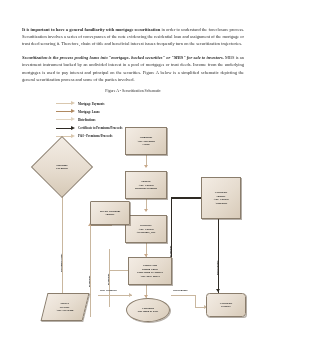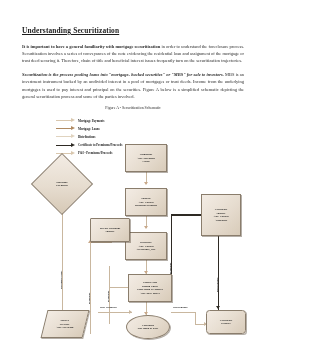--- a/index.html
+++ b/index.html
@@ -90,21 +90,20 @@
   .arrow.right.dark { border-left-color:#2e2a24; }
 
   .edge-label { position:absolute; font-size:2.6px; font-weight:bold; color:#1d1d1d; white-space:nowrap; }
   .edge-label.vert { transform:rotate(-90deg); transform-origin:left top; }
 </style>
 </head>
 <body>
 
 <div class="page">
 
-  <h1 class="doc-title">Understanding Securitization</h1>
 
   <p class="para">
     <b>It is important to have a general familiarity with mortgage securitization</b><span> in order to understand the foreclosure process. Securitization involves a series of conveyances of the note evidencing the residential loan and assignment of the mortgage or trust deed securing it. Therefore, chain of title and beneficial interest issues frequently turn on the securitization trajectories.</span>
   </p>
 
   <p class="para">
     <i>Securitization is the process pooling loans into "mortgage- backed securities" or "MBS" for sale to investors.</i><span> MBS is an investment instrument backed by an undivided interest in a pool of mortgages or trust deeds. Income from the underlying mortgages is used to pay interest and principal on the securities. Figure A below is a simplified schematic depicting the general securitization process and some of the parties involved.</span>
   </p>
 
   <div class="fig-caption">Figure A - Securitization Schematic</div>

